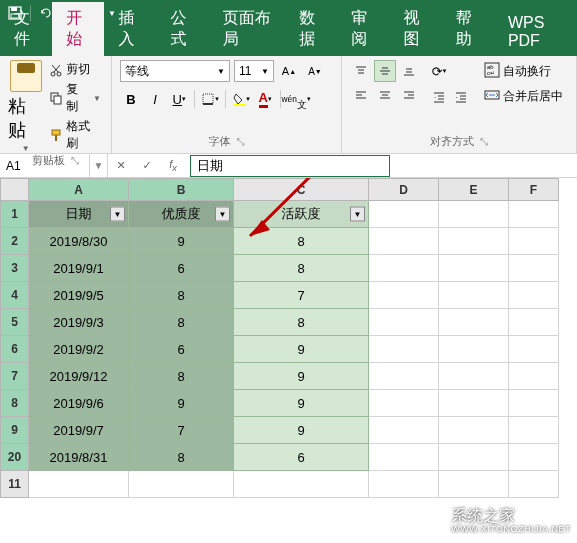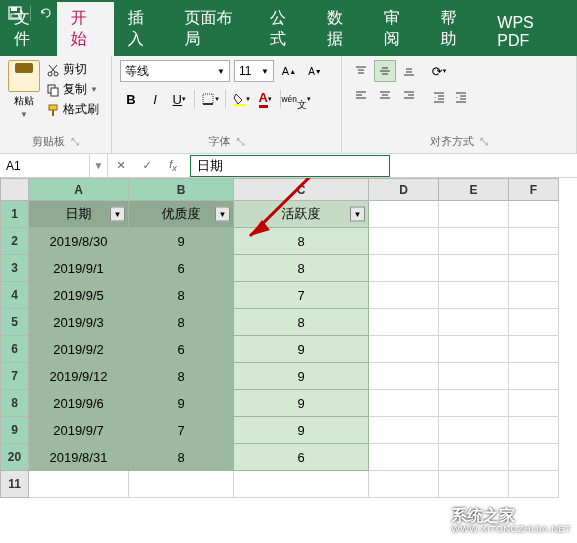--- a/index.html
+++ b/index.html
@@ -93,35 +93,36 @@
       </svg>
   </div>
   <div class="tb-btn" style="width:10px;font-size:8px;color:#fff">▼</div>
   <div class="tb-btn" style="width:10px;font-size:8px;color:#fff">▼</div>
 </div>
 
 <div class="tabs">
   <div class="tab">文件</div>
   <div class="tab active">开始</div>
   <div class="tab">插入</div>
+  <div class="tab">公式</div>
   <div class="tab">页面布局</div>
-  <div class="tab">公式</div>
   <div class="tab">数据</div>
   <div class="tab">审阅</div>
+  <div class="tab">视图</div>
   <div class="tab">帮助</div>
   <div class="tab">WPS PDF</div>
 </div>
 
 <div class="ribbon">
 
   <div class="rgroup" style="width:112px">
     <div class="rgroup-body">
       <div class="paste-col">
         <div class="paste-icon"></div>
-        <div style="font-size:10px">粘贴</div>
+        <div style="font-size:18px">粘贴</div>
         <div style="font-size:8px;color:#666">▼</div>
       </div>
       <div class="clip-col">
         <div class="clip-item">
           <span class="clip-icon"><svg width="14" height="14" viewBox="0 0 14 14">
                 <circle cx="4" cy="11" r="2" fill="none" stroke="#333"></circle>
                 <circle cx="10" cy="11" r="2" fill="none" stroke="#333"></circle>
                 <line x1="5" y1="9" x2="11" y2="2" stroke="#333"></line>
                 <line x1="9" y1="9" x2="3" y2="2" stroke="#333"></line>
               </svg></span>
@@ -269,20 +270,39 @@
               <svg width="14" height="14">
                 <line x1="2" y1="3" x2="12" y2="3" stroke="#333"></line>
                 <line x1="6" y1="6" x2="12" y2="6" stroke="#333"></line>
                 <line x1="6" y1="9" x2="12" y2="9" stroke="#333"></line>
                 <line x1="2" y1="12" x2="12" y2="12" stroke="#333"></line>
                 <path d="M2 7 L4 7.5 L2 8" fill="#4472c4"></path>
               </svg>
             </div>
         </div>
       </div>
+      <div class="align-col2">
+        <div class="align-item">
+          <span><svg width="16" height="16">
+                <rect x="1" y="1" width="14" height="14" fill="none" stroke="#333"></rect>
+                <text x="3" y="7" font-size="6">ab</text>
+                <text x="3" y="13" font-size="6">c↵</text>
+              </svg></span>
+          <span>自动换行</span>
+        </div>
+        <div class="align-item">
+          <span><svg width="16" height="16">
+                <rect x="1" y="4" width="14" height="8" fill="none" stroke="#333"></rect>
+                <line x1="5" y1="8" x2="11" y2="8" stroke="#4472c4"></line>
+                <path d="M4 6 L2 8 L4 10" fill="none" stroke="#4472c4"></path>
+                <path d="M12 6 L14 8 L12 10" fill="none" stroke="#4472c4"></path>
+              </svg></span>
+          <span>合并后居中</span>
+        </div>
+      </div>
     </div>
     <div class="rgroup-label">
         <span>对齐方式</span>
         <span class="launcher">⤡</span>
       </div>
   </div>
 </div>
 
 <div class="namebox-row">
   <div class="namebox">A1</div>
@@ -415,17 +435,17 @@
     <line class="arrow-line" x1="430" y1="30" x2="250" y2="208"></line>
     <polygon class="arrow-head" points="250,208 262,192 270,202"></polygon>
   </svg>
 
   <div class="watermark">
     <svg class="wm-logo" viewBox="0 0 40 34">
       <path d="M4 18 L20 6 L36 18 L36 32 L4 32 Z" fill="none" stroke="#fff" stroke-width="3"></path>
       <path d="M12 22 L20 16 L28 22" fill="none" stroke="#fff" stroke-width="3"></path>
     </svg>
     <div class="wm-text">
-      <span style="font-weight:bold;font-size:16px">系统之家</span>
+      <span style="font-weight:normal;font-size:16px">系统之家</span>
       <span class="wm-sub">WWW.XITONGZHIJIA.NET</span>
     </div>
   </div>
 </div>
 
 </body></html>

